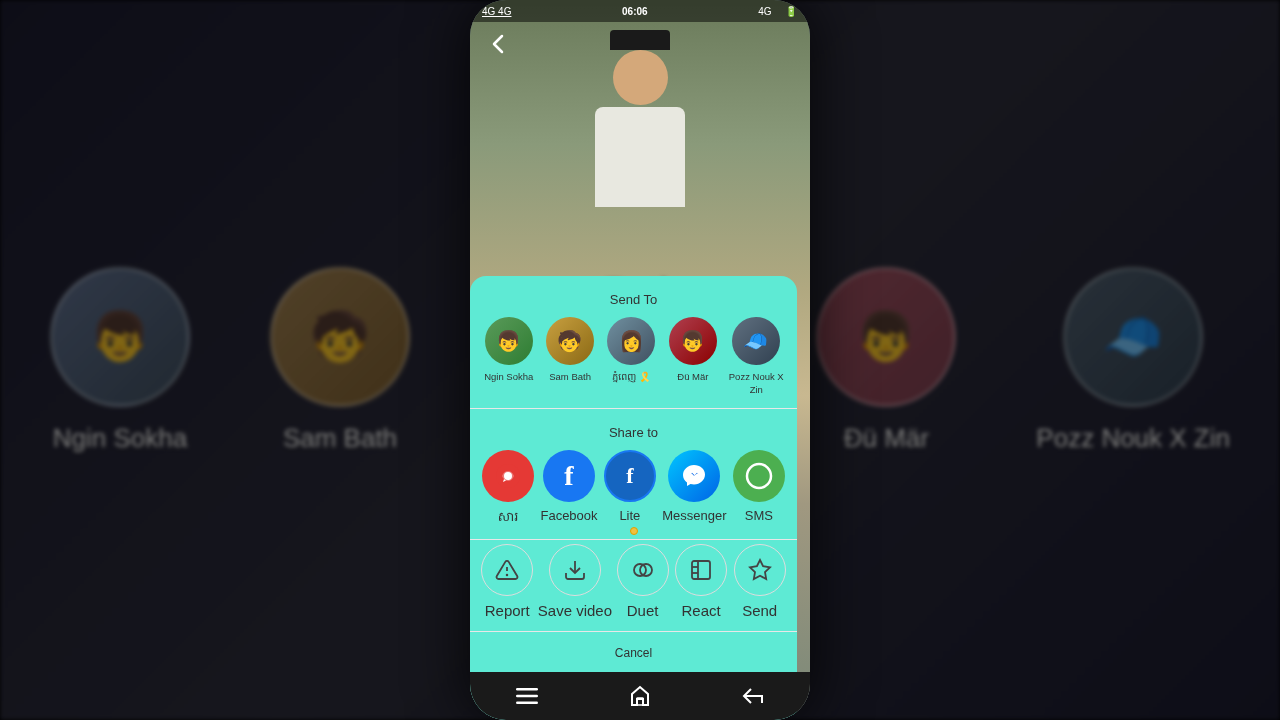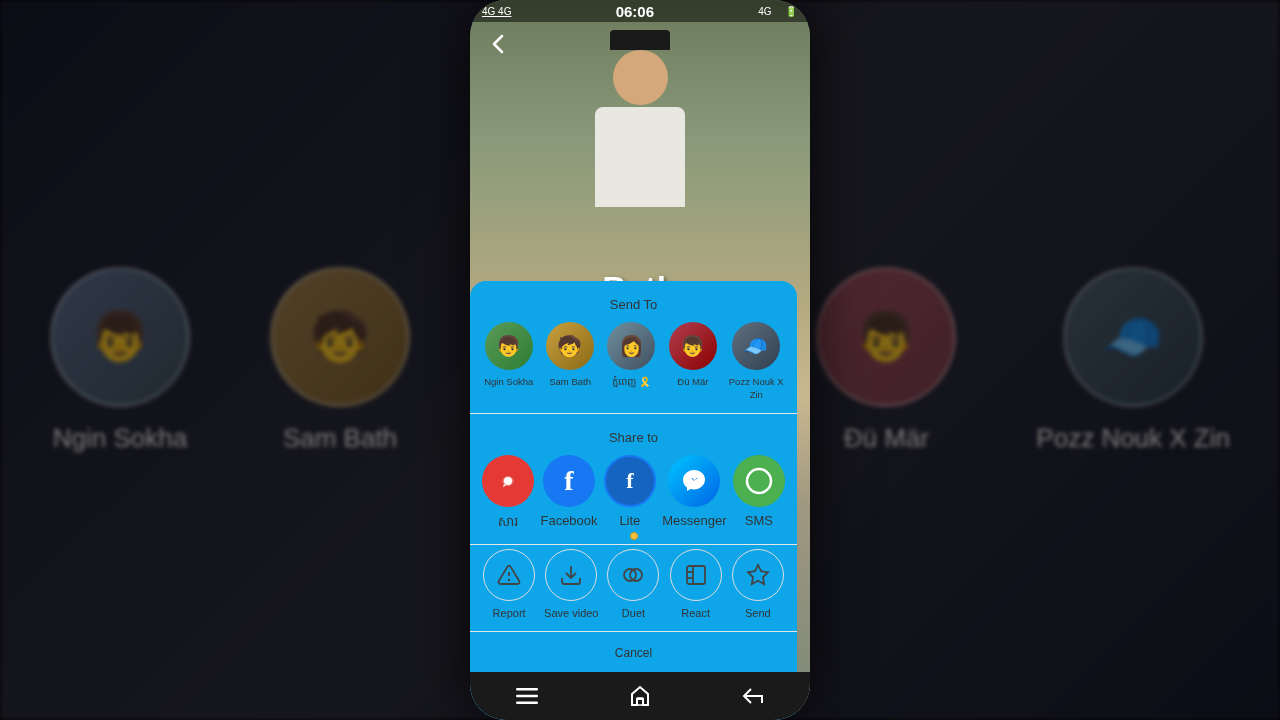--- a/index.html
+++ b/index.html
@@ -93,21 +93,21 @@
       align-items: center;
       justify-content: space-between;
       padding: 0 12px;
       z-index: 100;
       font-size: 10px;
       color: #fff;
     }
 
     .status-left { display: flex; align-items: center; gap: 3px; text-decoration: underline; }
     .status-right { display: flex; align-items: center; gap: 14px; }
-    .status-time { font-size: 15px; font-weight: 600; }
+    .status-time { font-size: 10px; font-weight: 600; }
 
     
     .video-bg {
       position: absolute;
       inset: 0;
       background: linear-gradient(180deg, #5a6b7c 0%, #7a8a6e 30%, #8a9a7e 60%, #6a7a8e 100%);
       overflow: hidden;
     }
 
     
@@ -125,21 +125,21 @@
       justify-content: center;
       cursor: pointer;
     }
 
     
     .bottom-sheet {
       position: absolute;
       bottom: 0;
       left: 0;
       right: 13px;
-      background: #0ea5e9;
+      background: #5eead4;
       border-radius: 16px 16px 0 0;
       z-index: 200;
       padding-bottom: 50px;
     }
 
     .sheet-section-title {
       text-align: center;
       font-size: 13px;
       color: #333;
       padding: 16px 0 10px;
@@ -257,21 +257,21 @@
       border-radius: 50%;
       border: 1.5px solid #ddd;
       display: flex;
       align-items: center;
       justify-content: center;
       font-size: 22px;
       color: #333;
     }
 
     .action-name {
-      font-size: 11px;
+      font-size: 15px;
       color: #333;
       text-align: center;
     }
 
     
     .cancel-btn {
       text-align: center;
       padding: 14px 0 10px;
       font-size: 12px;
       color: #333;

